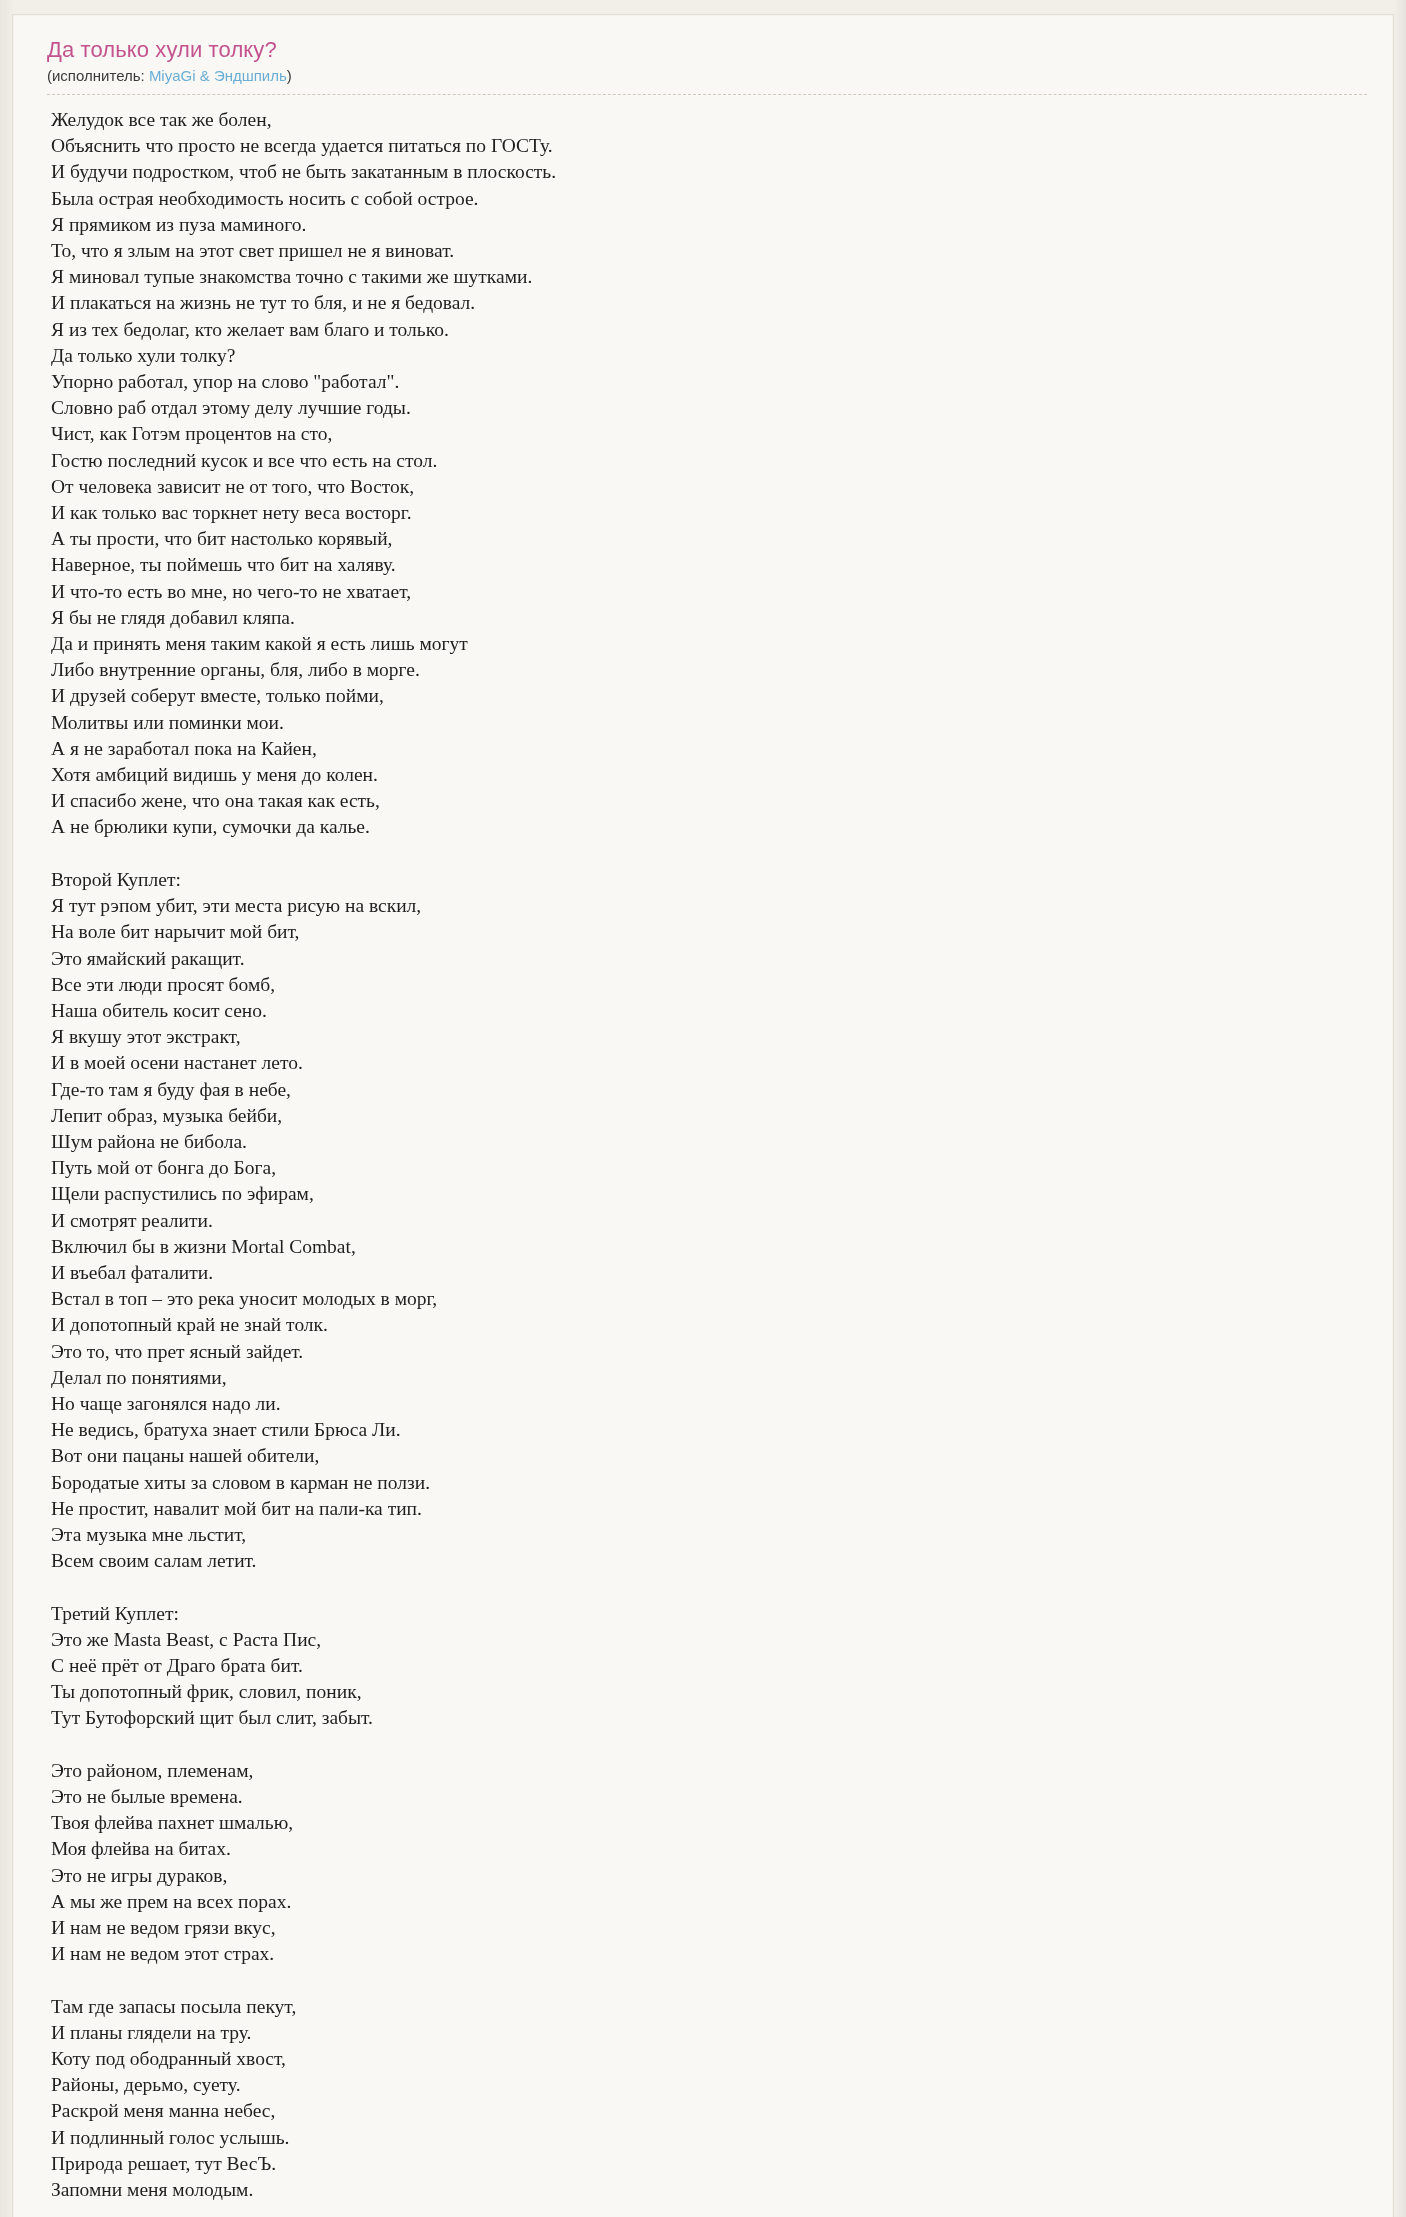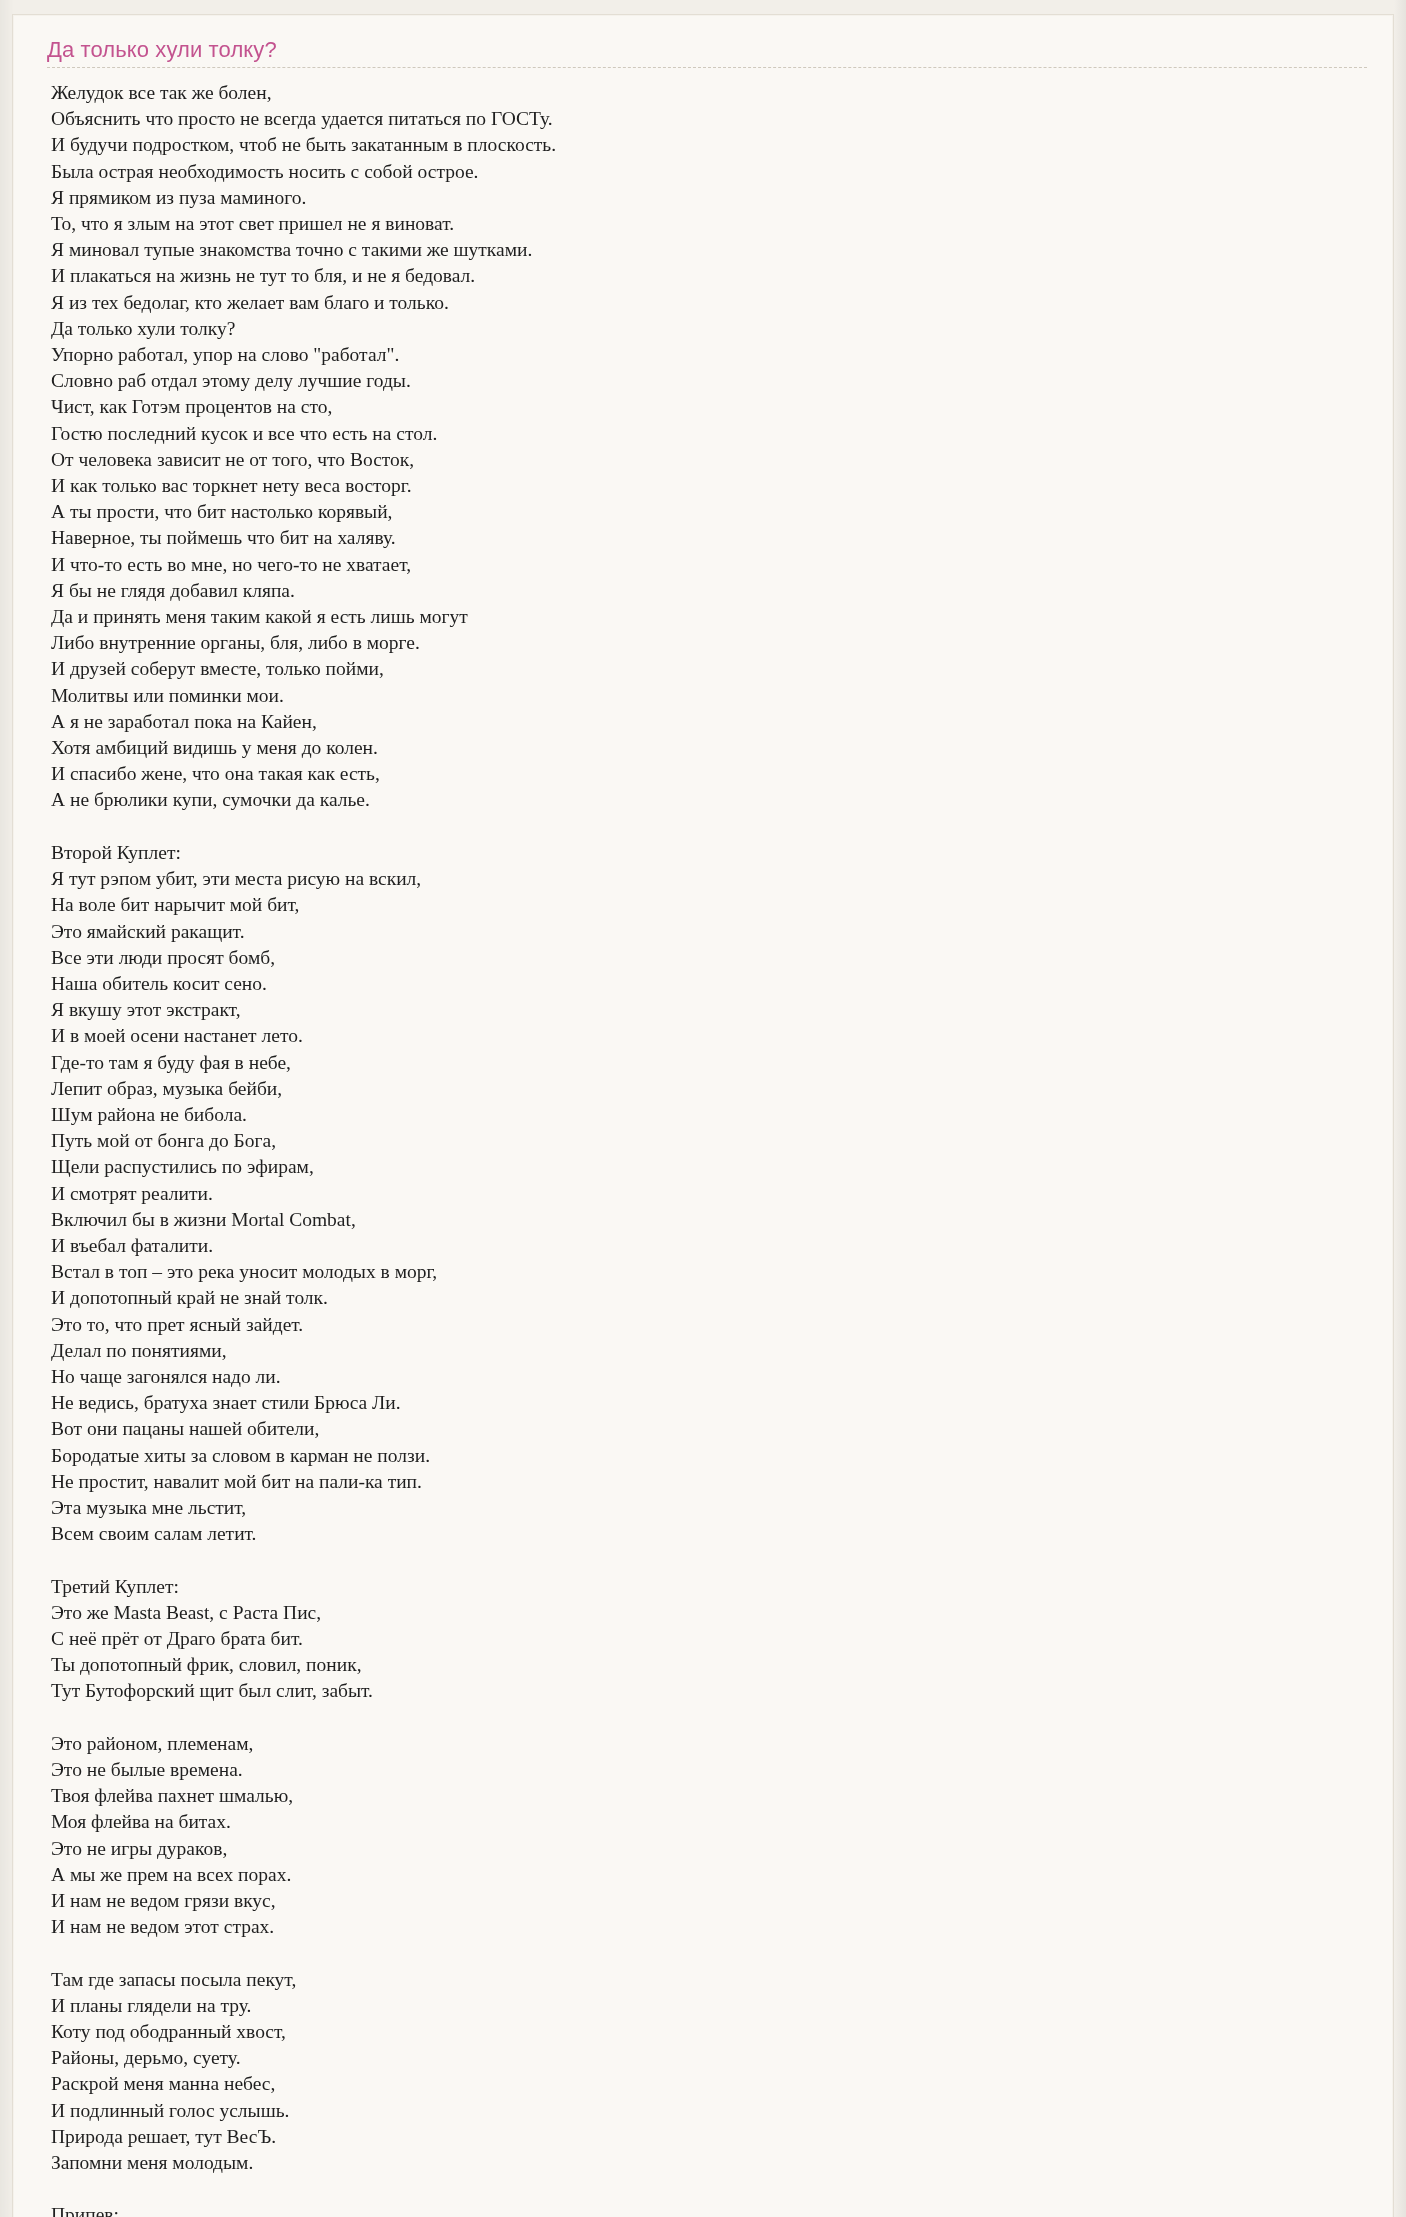--- a/index.html
+++ b/index.html
@@ -75,20 +75,21 @@
   }
 </style>
 </head>
 <body>
 
 <div class="page">
   <div class="sheet">
 
     <h1 class="song-title">Да только хули толку?</h1>
 
+    <div class="performer-line"><span>(исполнитель: </span><a href="#">MiyaGi &amp; Эндшпиль</a><span>)</span></div>
 
     <hr class="divider">
 
     <div class="lyrics">Желудок все так же болен,
 Объяснить что просто не всегда удается питаться по ГОСТу.
 И будучи подростком, чтоб не быть закатанным в плоскость.
 Была острая необходимость носить с собой острое.
 Я прямиком из пуза маминого.
 То, что я злым на этот свет пришел не я виноват.
 Я миновал тупые знакомства точно с такими же шутками.

